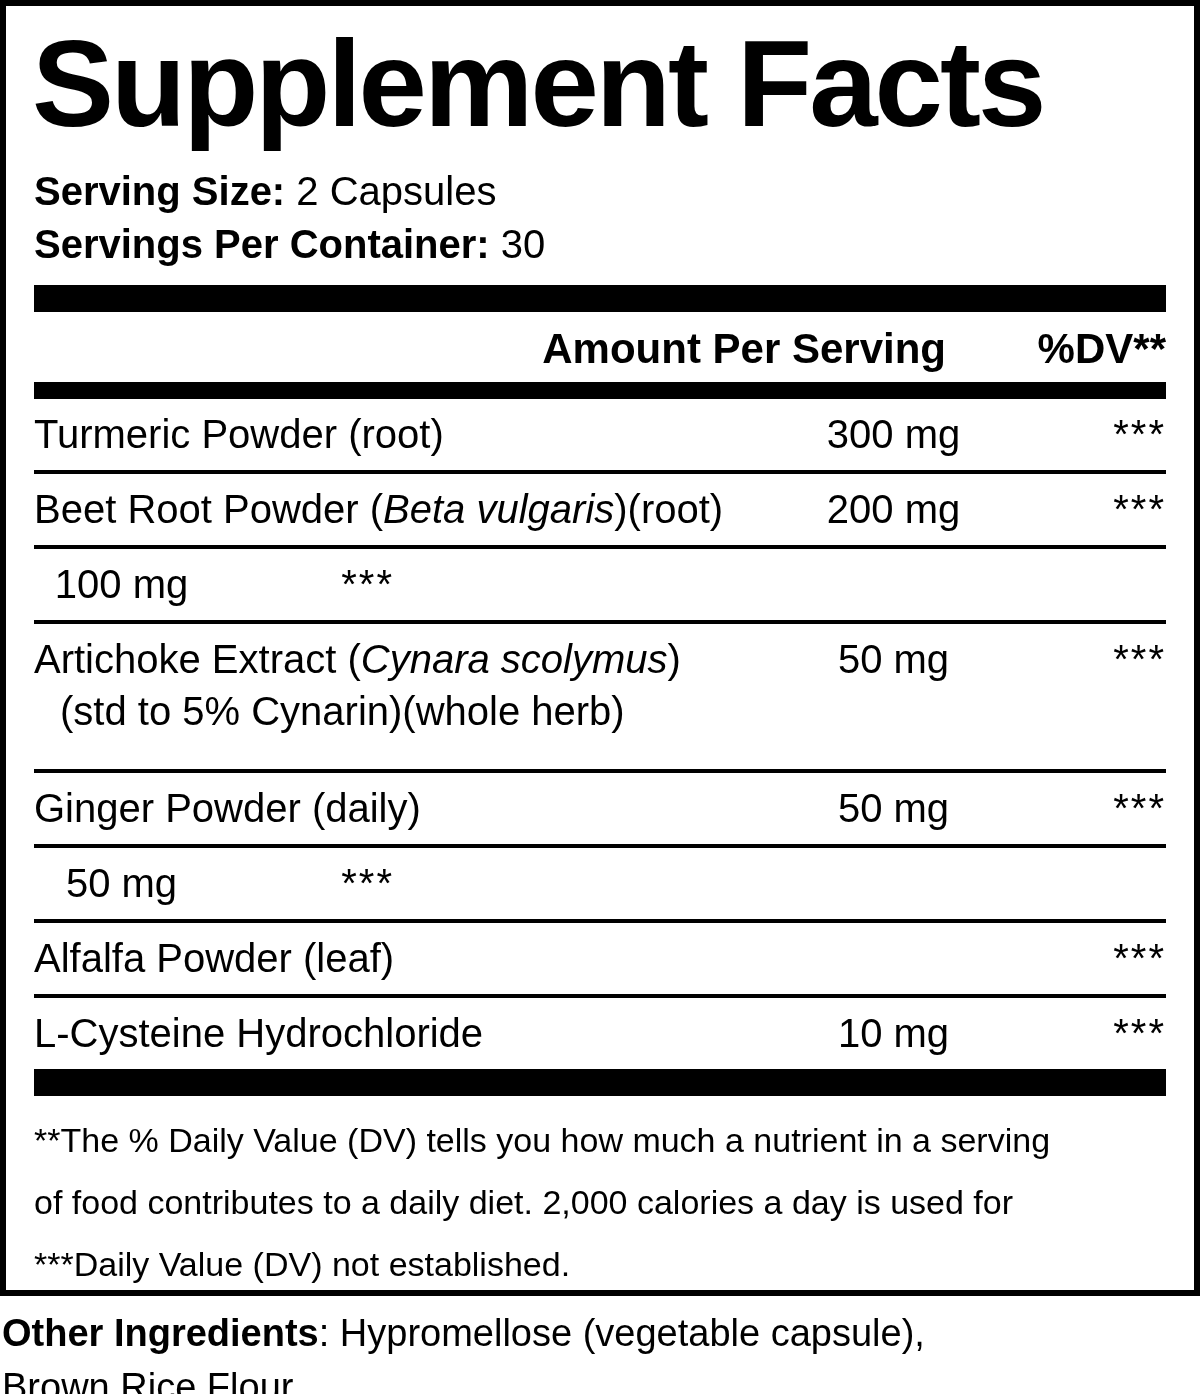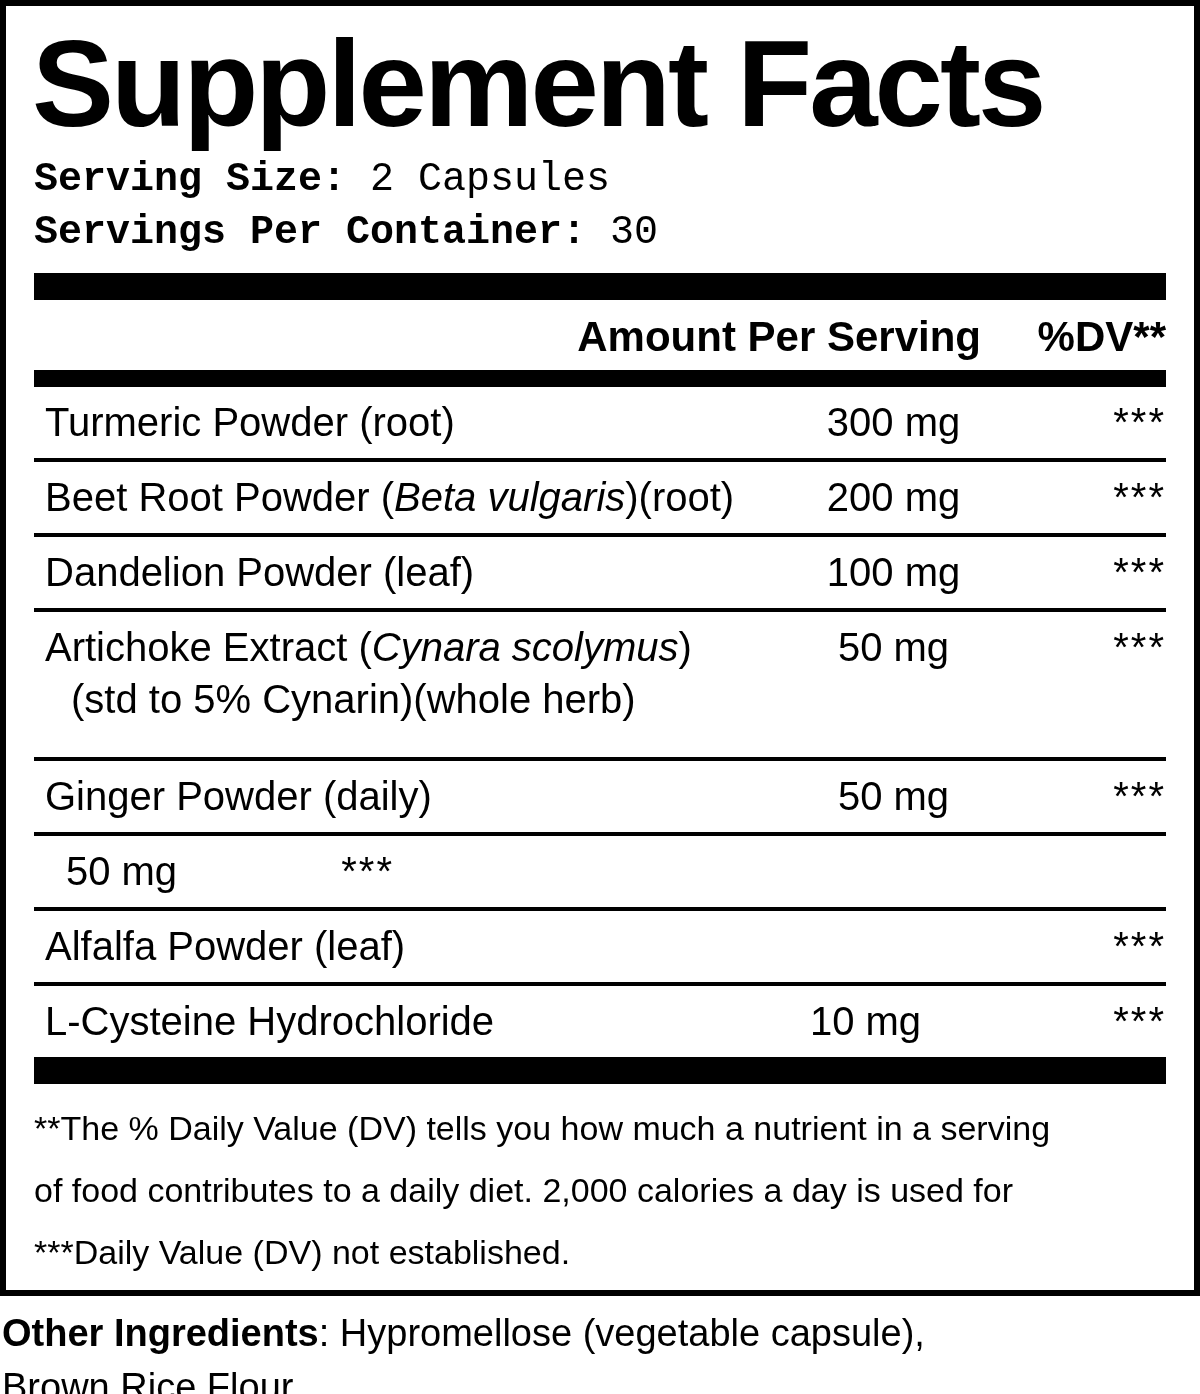--- a/index.html
+++ b/index.html
@@ -26,48 +26,49 @@
     background: #ffffff;
   }
   .title {
     font-size: 123px;
     font-weight: bold;
     letter-spacing: -3px;
     line-height: 1.0;
     margin: 16px 0 0 -2px;
     white-space: nowrap;
   }
-  .serving { margin-top: 8px; font-family: Liberation Mono, monospace; }
+  .serving { margin-top: 20px; }
   .serving .line { font-size: 40px; line-height: 53px; white-space: nowrap; }
   .b { font-weight: bold; }
   .bar { background: #000000; width: 100%; }
   .bar-thick { height: 27px; }
   .bar-top { margin-top: 14px; }
   .bar-med { height: 17px; }
   .hdr {
     display: flex;
     align-items: center;
     font-size: 42px;
     font-weight: bold;
     line-height: 46px;
     padding: 14px 0 10px 0;
+    gap: 35px;
   }
   .hdr .ha { flex: 1; text-align: right; white-space: nowrap; }
   .hdr .hd { width: 185px; text-align: right; white-space: nowrap; }
   .row {
     display: flex;
     align-items: flex-start;
     font-size: 40px;
     line-height: 46px;
     padding: 12px 0 13px 0;
     border-bottom: 4px solid #000000;
   }
-  .row.last { border-bottom: none; gap: 28px; }
+  .row.last { border-bottom: none; }
   .row.double { padding-bottom: 35px; }
-  .name { flex: 1; margin-left: 11px; }
+  .name { flex: 1; }
   .name i { font-style: italic; }
   .name .line2 { padding-left: 26px; padding-top: 6px; }
   .amt { width: 175px; text-align: center; white-space: nowrap; }
   .dv { width: 185px; text-align: right; white-space: nowrap; letter-spacing: 2px; }
   .footnote { padding-top: 8px; }
   .footnote .fline { font-size: 34px; line-height: 52px; white-space: nowrap; margin-top: 10px; }
   .other {
     padding: 10px 0 0 2px;
     font-size: 38px;
     line-height: 54px;
@@ -104,21 +105,20 @@
         <div class="dv">***</div>
       </div>
 
       <div class="row">
         <div class="name"><span>Beet Root Powder (</span><i>Beta vulgaris</i><span>)(root)</span></div>
         <div class="amt">200 mg</div>
         <div class="dv">***</div>
       </div>
 
       <div class="row">
-        <div class="name"><span>Dandelion Powder (leaf)</span><i></i><span></span></div>
         <div class="amt">100 mg</div>
         <div class="dv">***</div>
       </div>
 
       <div class="row double">
         <div class="name"><span>Artichoke Extract (</span><i>Cynara scolymus</i><span>)</span>
           <div class="line2">(std to 5% Cynarin)(whole herb)</div>
         </div>
         <div class="amt">50 mg</div>
         <div class="dv">***</div>

